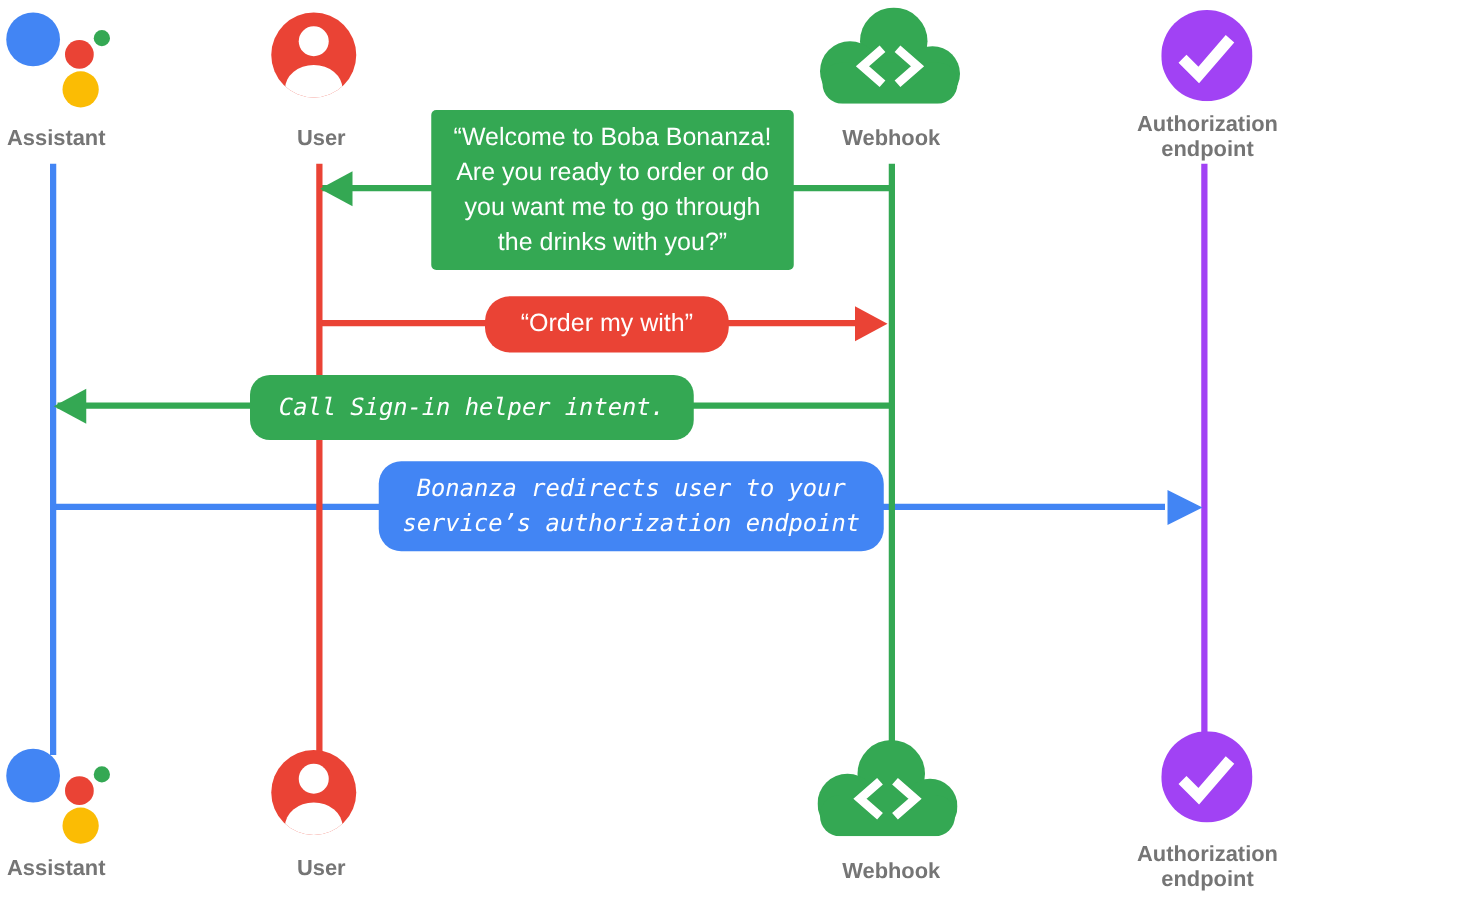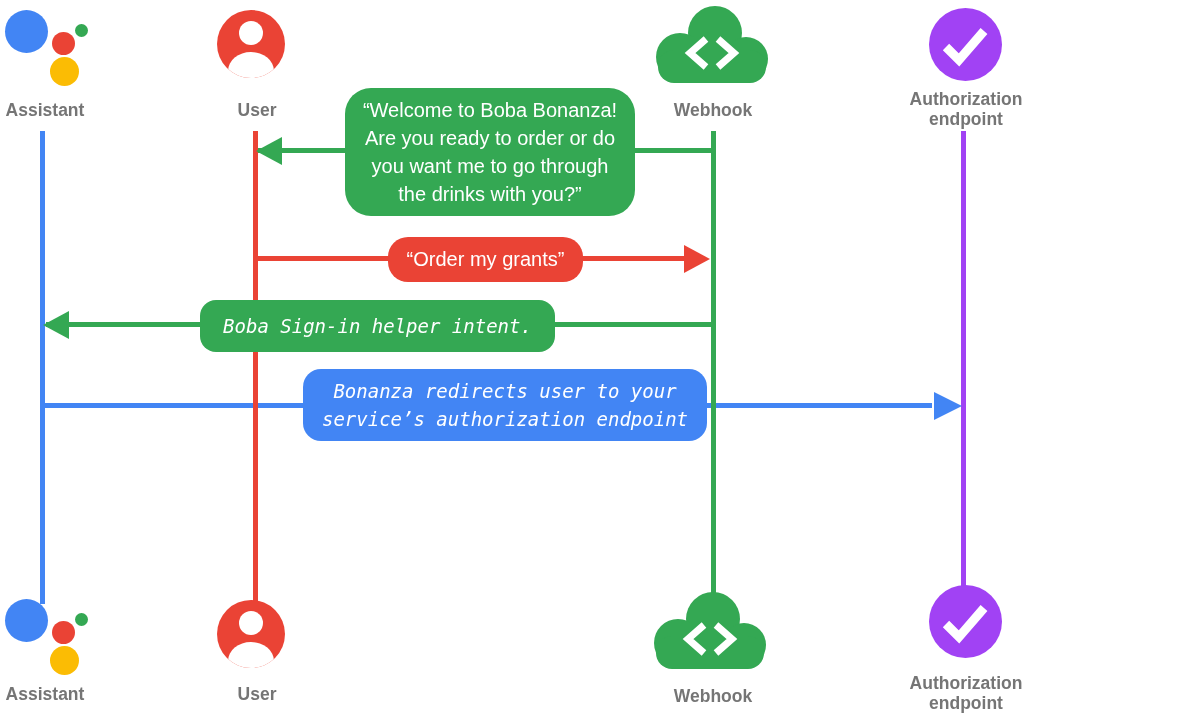--- a/index.html
+++ b/index.html
@@ -30,21 +30,21 @@
   .ar-order    { left:684px; top:245px; border-left:26px solid var(--red); }
   .ar-signin   { left:43px;  top:311px; border-right:26px solid var(--green); }
   .ar-redirect { left:934px; top:392px; border-left:28px solid var(--blue); }
 
   
   .msg { position:absolute; color:#fff; text-align:center; white-space:pre-line; z-index:4; }
   .msg.sans { font-size:20px; line-height:28px; }
   .msg.mono { font-family:"DejaVu Sans Mono","Liberation Mono",monospace;
               font-style:italic; font-size:19px; line-height:28px; }
   .b-welcome  { left:345px; top:88px;  width:290px; height:128px; padding:8px 16px;
-                border-radius:26px; background:var(--green); }
+                border-radius:4px; background:var(--green); }
   .b-order    { left:388px; top:237px; width:195px; height:45px; padding:8px 0;
                 line-height:29px; border-radius:20px; background:var(--red); }
   .b-signin   { left:200px; top:300px; width:355px; height:52px; padding:12px 0;
                 border-radius:16px; background:var(--green); }
   .b-redirect { left:303px; top:369px; width:404px; height:72px; padding:8px 0;
                 border-radius:18px; background:var(--blue); }
   .b-grants   { left:740px; top:458px; width:443px; height:104px; padding:10px 0;
                 border-radius:18px; background:var(--cyan); }
 
   
@@ -103,22 +103,22 @@
 
   <div class="arrow ar-welcome"></div>
   <div class="arrow ar-order"></div>
   <div class="arrow ar-signin"></div>
   <div class="arrow ar-redirect"></div>
 
   <div class="msg sans b-welcome">“Welcome to Boba Bonanza!
 Are you ready to order or do
 you want me to go through
 the drinks with you?”</div>
-  <div class="msg sans b-order">“Order my grants”</div>
-  <div class="msg mono b-signin">Boba Sign-in helper intent.</div>
+  <div class="msg sans b-order">“Order my with”</div>
+  <div class="msg mono b-signin">Call Sign-in helper intent.</div>
   <div class="msg mono b-redirect">Bonanza redirects user to your
 service’s authorization endpoint</div>
 
   <div class="icon assistant-logo al-top">
     <span class="g-blue"></span>
     <span class="g-yellow"></span>
     <span class="g-red"></span>
     <span class="g-green"></span>
   </div>
   <div class="icon user-icon ui-top">

